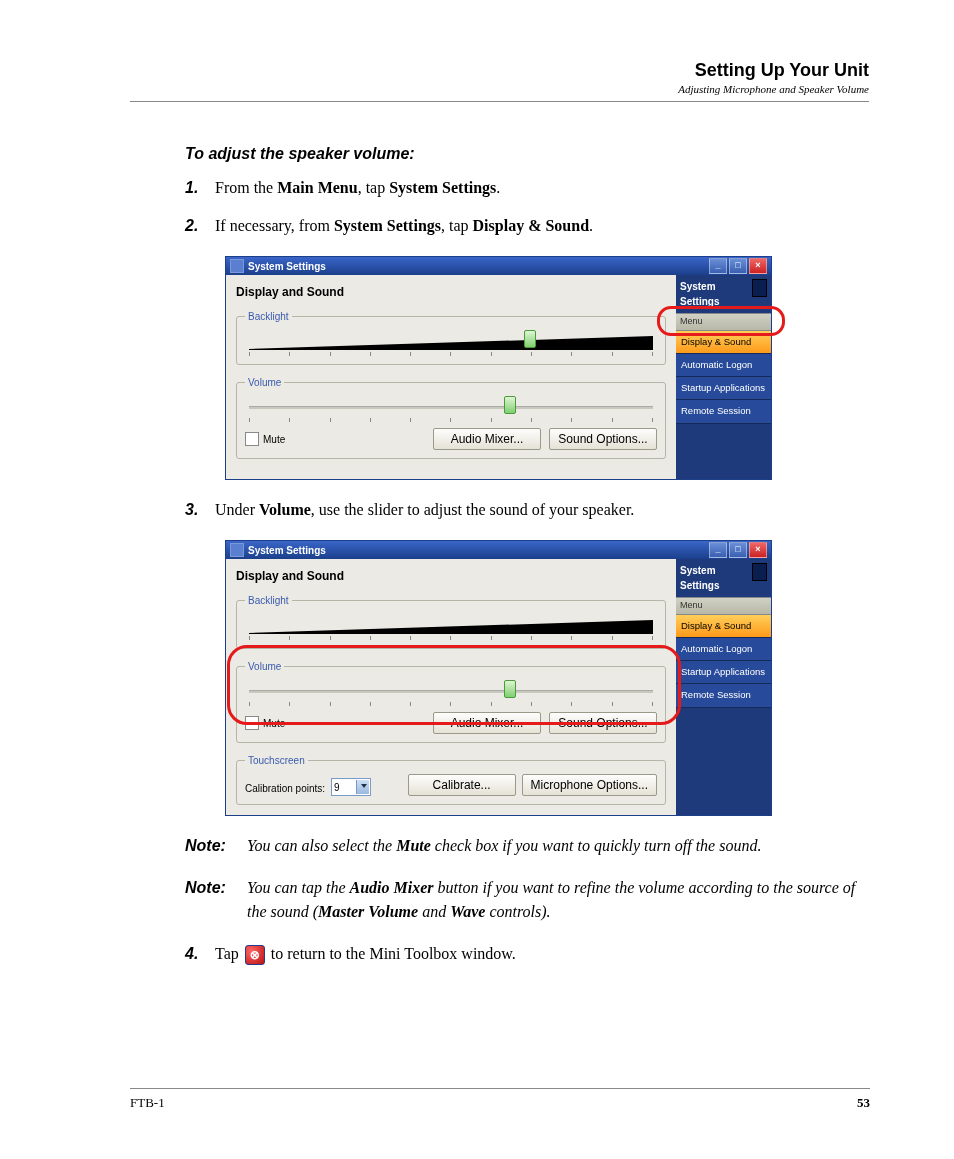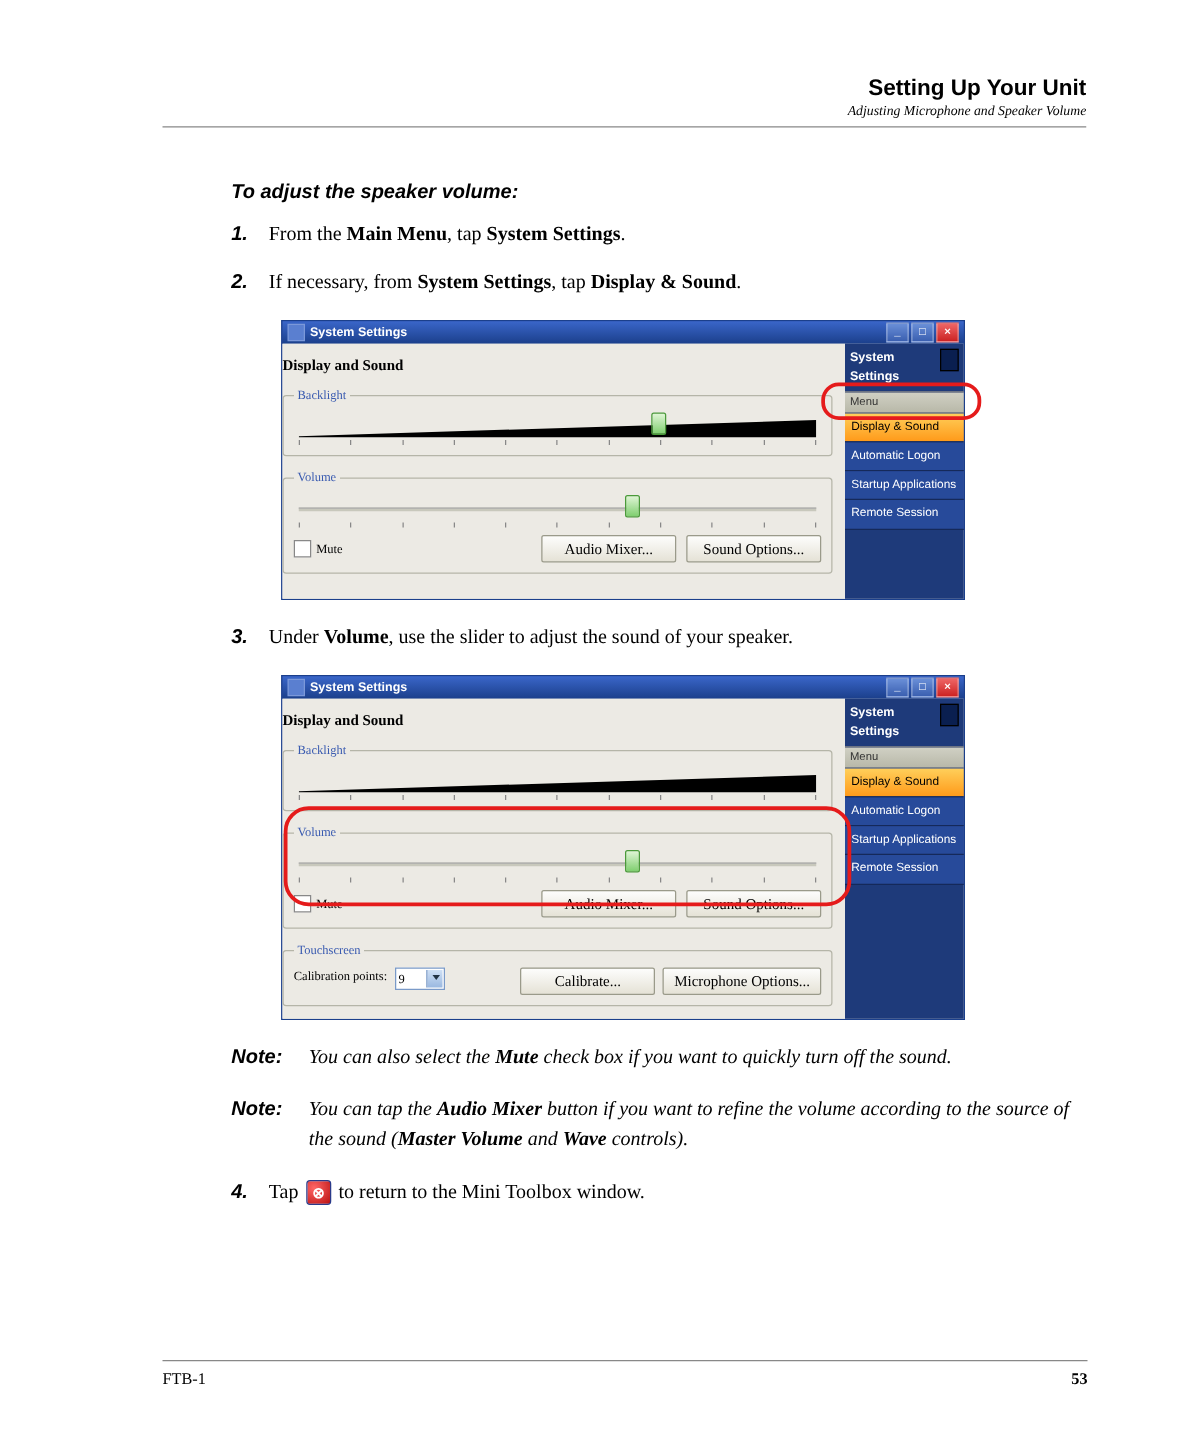--- a/index.html
+++ b/index.html
@@ -122,22 +122,21 @@
   .winbtn.max { background: linear-gradient(#6a8fd8,#3a5fb0); }
   .winbtn.close { background: linear-gradient(#e66,#c22); }
 
   .win-body {
     display: flex;
     background: #eceae4;
   }
   .main-panel {
     flex: 1;
     background: #eceae4;
-    padding: 8px 10px 10px 0;
-    font-family: Liberation Serif, serif;
+    padding: 8px 10px 10px 10px;
   }
   .panel-title {
     font-weight: bold;
     font-size: 12px;
     margin-bottom: 8px;
     color: #000;
   }
   fieldset.grp {
     border: 1px solid #b5b5a8;
     border-radius: 3px;
@@ -188,21 +187,21 @@
   .wbtn {
     min-width: 90px; height:20px;
     background: linear-gradient(#fdfdfc,#e5e2d6);
     border:1px solid #9a9a8a;
     border-radius:2px;
     font-size:12px;
     display:flex; align-items:center; justify-content:center;
     padding:0 8px;
   }
   .touch-row {
-    display:flex; align-items:flex-start; gap:6px;
+    display:flex; align-items:flex-end; gap:6px;
   }
   .dd {
     border:1px solid #7a9ac8; background:#fff; height:16px; width:34px;
     display:flex; align-items:center; font-size:10px; padding:0 2px;
     position:relative;
   }
   .dd::after {
     content:''; position:absolute; right:1px; top:1px; bottom:1px; width:12px;
     background:linear-gradient(#cfe0f5,#9ab8e0);
     border-left:1px solid #7a9ac8;

